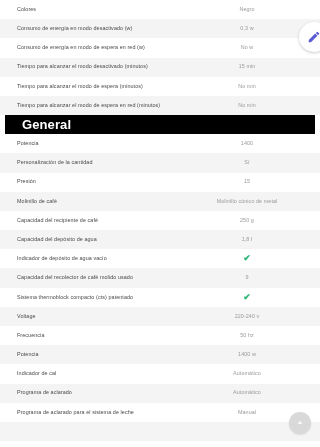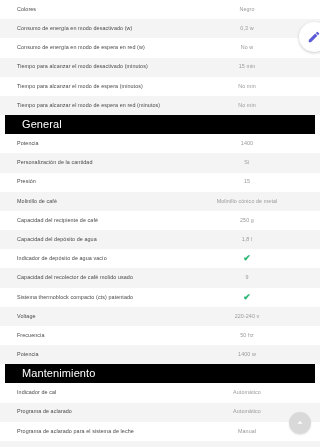--- a/index.html
+++ b/index.html
@@ -16,22 +16,22 @@
     position: relative;
   }
   .spec-sheet {
     width: 320px;
     position: relative;
   }
   
   .section-header {
     background: #000000;
     color: #ffffff;
-    font-size: 11px;
-    font-weight: 400;
+    font-size: 13px;
+    font-weight: 700;
     letter-spacing: .1px;
     height: 19px;
     line-height: 19px;
     padding-left: 17px;
     margin: 0 5px;
     box-sizing: border-box;
   }
   
   .spec-row {
     display: flex;
@@ -180,21 +180,20 @@
       <div class="spec-value">220-240 v</div>
     </div>
     <div class="spec-row">
       <div class="spec-label">Frecuencia</div>
       <div class="spec-value">50 hz</div>
     </div>
     <div class="spec-row alt">
       <div class="spec-label">Potencia</div>
       <div class="spec-value">1400 w</div>
     </div>
-    <div class="section-header">Mantenimiento</div>
     <div class="spec-row">
       <div class="spec-label">Indicador de cal</div>
       <div class="spec-value">Automático</div>
     </div>
     <div class="spec-row alt">
       <div class="spec-label">Programa de aclarado</div>
       <div class="spec-value">Automático</div>
     </div>
     <div class="spec-row">
       <div class="spec-label">Programa de aclarado para el sistema de leche</div>

